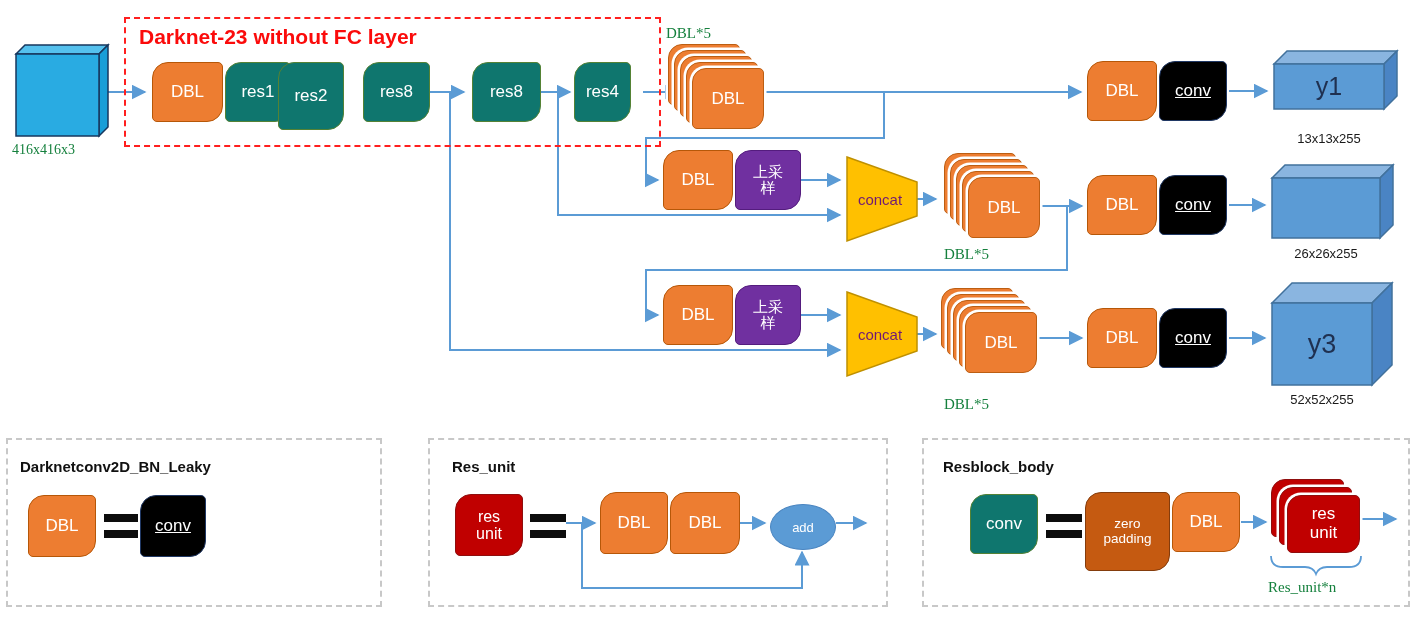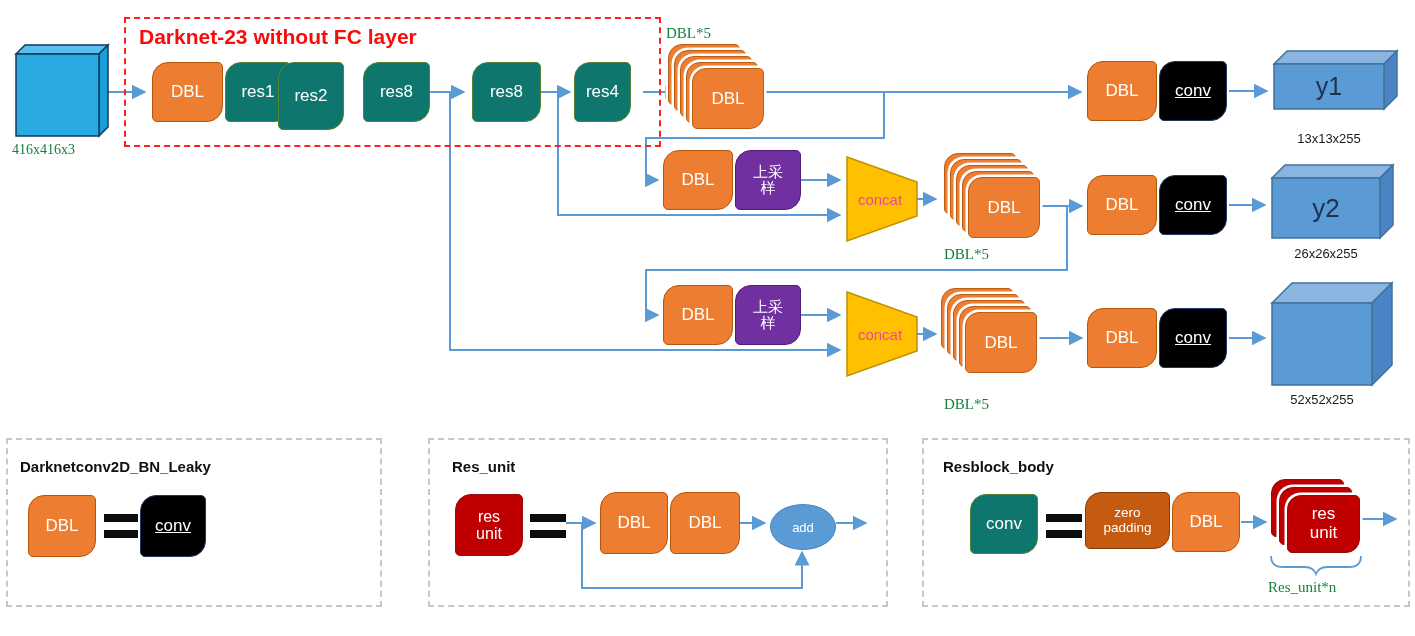--- a/index.html
+++ b/index.html
@@ -23,21 +23,21 @@
   .rlayer{background:#C00000;border-color:#8F0E0E;line-height:1.1;}
   .cap{position:absolute;color:#15803d;font-size:15px;font-family:Liberation Serif, serif;}
   .dims{position:absolute;color:#1a1a1a;font-size:13px;text-align:center;}
   .cubetxt{position:absolute;display:flex;align-items:center;justify-content:center;
            color:#1F3050;font-weight:400;text-align:right;}
   .eqbar{position:absolute;background:#0d0d0d;height:8px;}
   .lgbox{position:absolute;border:2px dashed #C8C8C8;background:transparent;}
   .lgtitle{position:absolute;color:#111;font-size:15px;font-weight:bold;}
   .redbox{position:absolute;border:2.5px dashed #FF1F1F;}
   .redtitle{position:absolute;color:#FB0B0B;font-weight:bold;font-size:21px;}
-  .concat-label{position:absolute;color:#ec4899;font-size:15px;display:flex;align-items:center;justify-content:center;}
+  .concat-label{position:absolute;color:#701a75;font-size:15px;display:flex;align-items:center;justify-content:center;}
   .addc{position:absolute;background:#5B9BD5;border:1.5px solid #4A85C0;border-radius:50%;
         display:flex;align-items:center;justify-content:center;color:#fff;font-size:13px;}
 </style>
 </head>
 <body>
 
 <div id="canvas">
 
   <svg class="abs" style="left:0;top:0;" width="1415" height="636" viewBox="0 0 1415 636">
     <defs>
@@ -134,36 +134,36 @@
   <div class="abs" style="left:944px;top:153px;width:96px;height:85px;">
     <div class="layer" style="left:0px;top:0px;width:72px;height:61px;"></div>
     <div class="layer" style="left:6px;top:6px;width:72px;height:61px;"></div>
     <div class="layer" style="left:12px;top:12px;width:72px;height:61px;"></div>
     <div class="layer" style="left:18px;top:18px;width:72px;height:61px;"></div>
     <div class="layer" style="left:24px;top:24px;width:72px;height:61px;">DBL</div>
   </div>
   <div class="cap" style="left:944px;top:246px;width:96px;">DBL*5</div>
   <div class="blk orange" style="left:1087px;top:175px;width:70px;height:60px;">DBL</div>
   <div class="blk navy" style="left:1159px;top:175px;width:68px;height:60px;">conv</div>
-  <div class="cubetxt" style="left:1272px;top:178px;width:108px;height:60px;font-size:26px;">y2</div>
   <div class="dims" style="left:1272px;top:246px;width:108px;">26x26x255</div>
 
   <div class="blk orange" style="left:663px;top:285px;width:70px;height:60px;">DBL</div>
   <div class="blk purple" style="left:735px;top:285px;width:66px;height:60px;font-size:15px;padding:0 12px;">上采样</div>
   <div class="concat-label" style="left:848px;top:323px;width:64px;height:22px;">concat</div>
   <div class="abs" style="left:941px;top:288px;width:96px;height:85px;">
     <div class="layer" style="left:0px;top:0px;width:72px;height:61px;"></div>
     <div class="layer" style="left:6px;top:6px;width:72px;height:61px;"></div>
     <div class="layer" style="left:12px;top:12px;width:72px;height:61px;"></div>
     <div class="layer" style="left:18px;top:18px;width:72px;height:61px;"></div>
     <div class="layer" style="left:24px;top:24px;width:72px;height:61px;">DBL</div>
   </div>
   <div class="cap" style="left:944px;top:396px;width:96px;">DBL*5</div>
   <div class="blk orange" style="left:1087px;top:308px;width:70px;height:60px;">DBL</div>
   <div class="blk navy" style="left:1159px;top:308px;width:68px;height:60px;">conv</div>
+  <div class="cubetxt" style="left:1272px;top:303px;width:100px;height:82px;font-size:27px;">y3</div>
   <div class="dims" style="left:1272px;top:392px;width:100px;">52x52x255</div>
 
   <div class="lgbox" style="left:6px;top:438px;width:372px;height:165px;"></div>
   <div class="lgtitle" style="left:20px;top:458px;">Darknetconv2D_BN_Leaky</div>
   <div class="blk orange" style="left:28px;top:495px;width:68px;height:62px;">DBL</div>
   <div class="eqbar" style="left:104px;top:514px;width:34px;"></div>
   <div class="eqbar" style="left:104px;top:530px;width:34px;"></div>
   <div class="blk navy" style="left:140px;top:495px;width:66px;height:62px;">conv</div>
 
   <div class="lgbox" style="left:428px;top:438px;width:456px;height:165px;"></div>
@@ -173,21 +173,21 @@
   <div class="eqbar" style="left:530px;top:530px;width:36px;"></div>
   <div class="blk orange" style="left:600px;top:492px;width:68px;height:62px;">DBL</div>
   <div class="blk orange" style="left:670px;top:492px;width:70px;height:62px;">DBL</div>
   <div class="addc" style="left:770px;top:504px;width:64px;height:44px;">add</div>
 
   <div class="lgbox" style="left:922px;top:438px;width:484px;height:165px;"></div>
   <div class="lgtitle" style="left:943px;top:458px;">Resblock_body</div>
   <div class="blk green" style="left:970px;top:494px;width:68px;height:60px;">conv</div>
   <div class="eqbar" style="left:1046px;top:514px;width:36px;"></div>
   <div class="eqbar" style="left:1046px;top:530px;width:36px;"></div>
-  <div class="blk dkorange" style="left:1085px;top:492px;width:85px;height:57px;font-size:13.5px;padding:0 14px;">zero padding</div>
+  <div class="blk dkorange" style="left:1085px;top:492px;width:85px;height:79px;font-size:13.5px;padding:0 14px;">zero padding</div>
   <div class="blk orange" style="left:1172px;top:492px;width:68px;height:60px;">DBL</div>
   <div class="abs" style="left:1271px;top:479px;width:90px;height:75px;">
     <div class="layer rlayer" style="left:0px;top:0px;width:73px;height:58px;"></div>
     <div class="layer rlayer" style="left:8px;top:8px;width:73px;height:58px;"></div>
     <div class="layer rlayer" style="left:16px;top:16px;width:73px;height:58px;padding:0 12px;text-align:center;">res unit</div>
   </div>
   <div class="cap" style="left:1268px;top:579px;width:100px;">Res_unit*n</div>
 
 </div>
 

